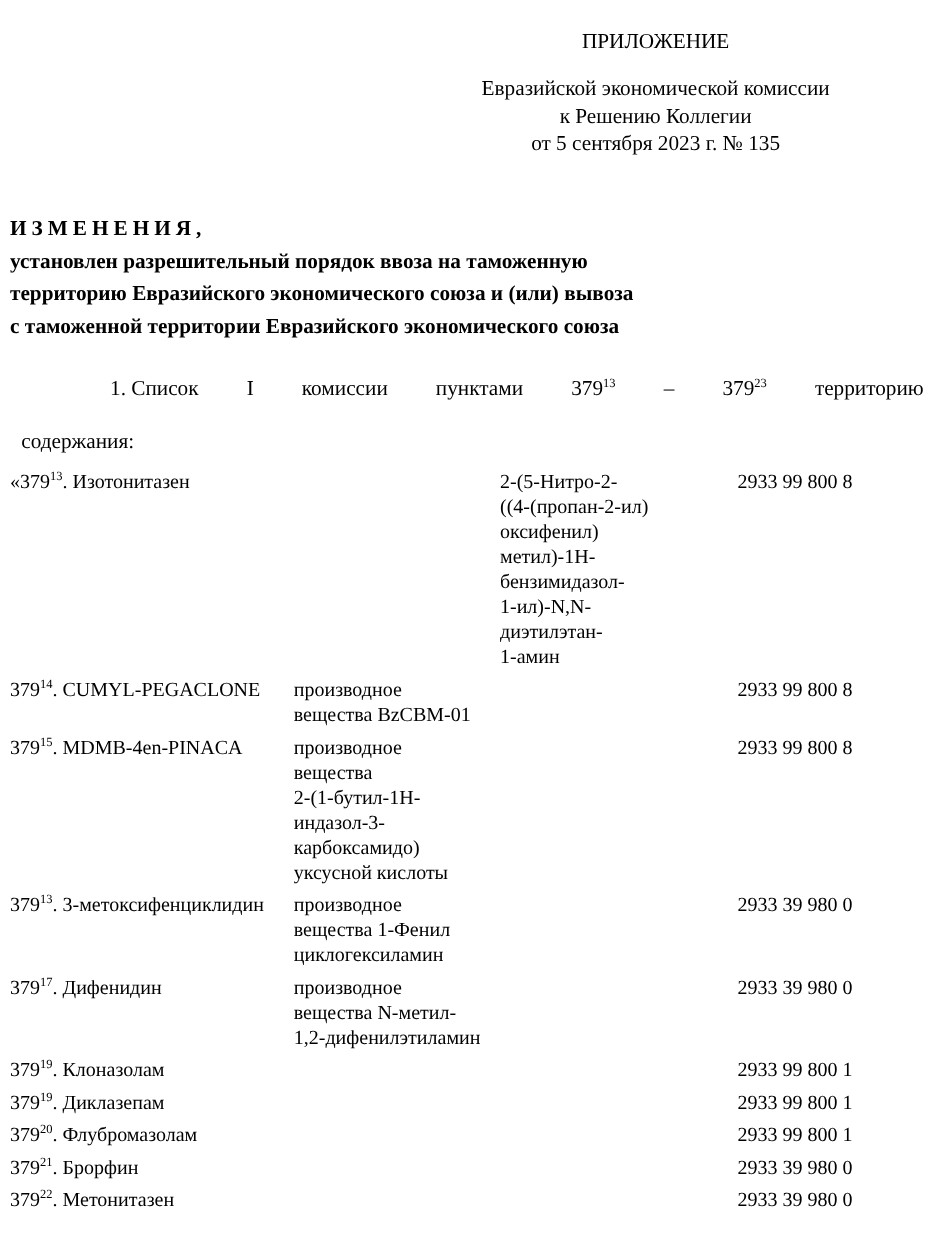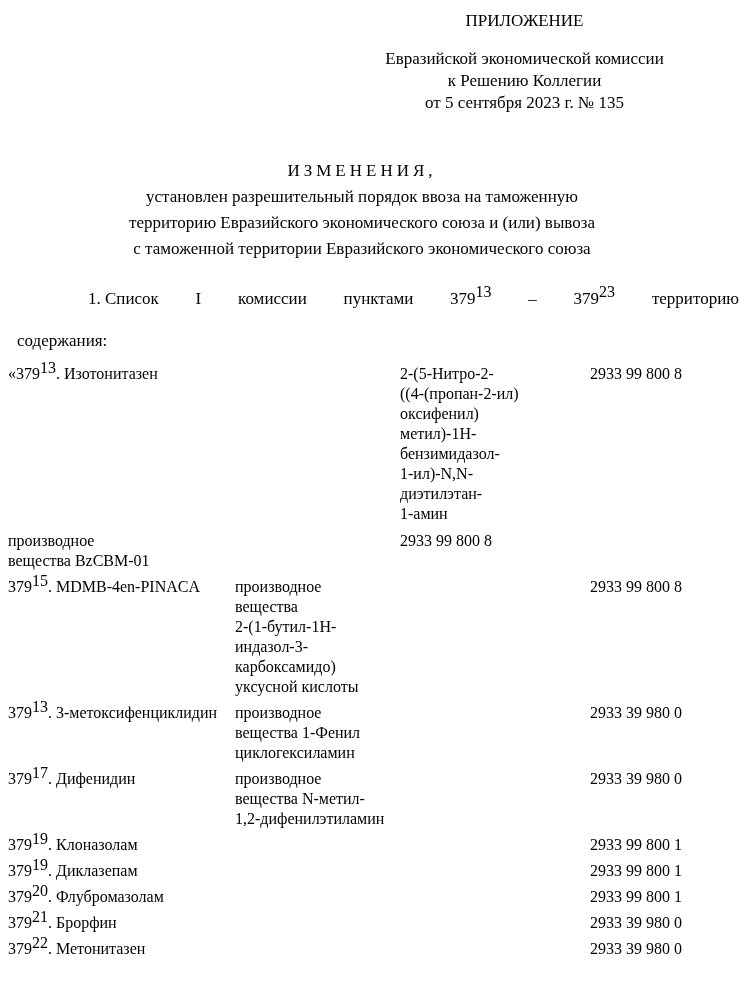--- a/index.html
+++ b/index.html
@@ -5,43 +5,42 @@
   html, body { margin: 0; padding: 0; background: #ffffff; }
   .page {
     position: relative;
     width: 751px;
     height: 987px;
     background: #ffffff;
     color: #000000;
     font-family: "Liberation Serif", "DejaVu Serif", serif;
     overflow: hidden;
     box-sizing: border-box;
-    padding: 10px 0 0 8px;
+    padding: 22px 0 0 8px;
   }
   sup {
-    font-size: 16px;
+    font-size: 10px;
     line-height: 0;
     vertical-align: super;
   }
   
   .header-block {
     width: 345px;
     margin-left: auto;
     margin-right: 54px;
     text-align: center;
     font-size: 17px;
     line-height: 22px;
   }
   .doc-label { margin-bottom: 16px; }
   
   .title-block {
     margin-top: 44px;
     margin-right: 35px;
-    text-align: center;
-    font-weight: normal;
+    font-weight: bold;
     font-size: 17px;
     line-height: 26px;
   }
   .title-first { letter-spacing: 4px; }
   
   .para { font-size: 17px; }
   .para-line1 {
     display: flex;
     justify-content: space-between;
     margin-top: 27px;
@@ -111,20 +110,21 @@
 ((4-(пропан-2-ил)
 оксифенил)
 метил)-1H-
 бензимидазол-
 1-ил)-N,N-
 диэтилэтан-
 1-амин</div>
       <div class="cell-code">2933 99 800 8</div>
     </div>
       <div class="trow">
+      <div class="cell-name"><span>379</span><sup>14</sup><span>. CUMYL-PEGACLONE</span></div>
       <div class="cell-deriv">производное
 вещества BzCBM-01</div>
       <div class="cell-chem"></div>
       <div class="cell-code">2933 99 800 8</div>
     </div>
       <div class="trow">
       <div class="cell-name"><span>379</span><sup>15</sup><span>. MDMB-4en-PINACA</span></div>
       <div class="cell-deriv">производное
 вещества
 2-(1-бутил-1H-

